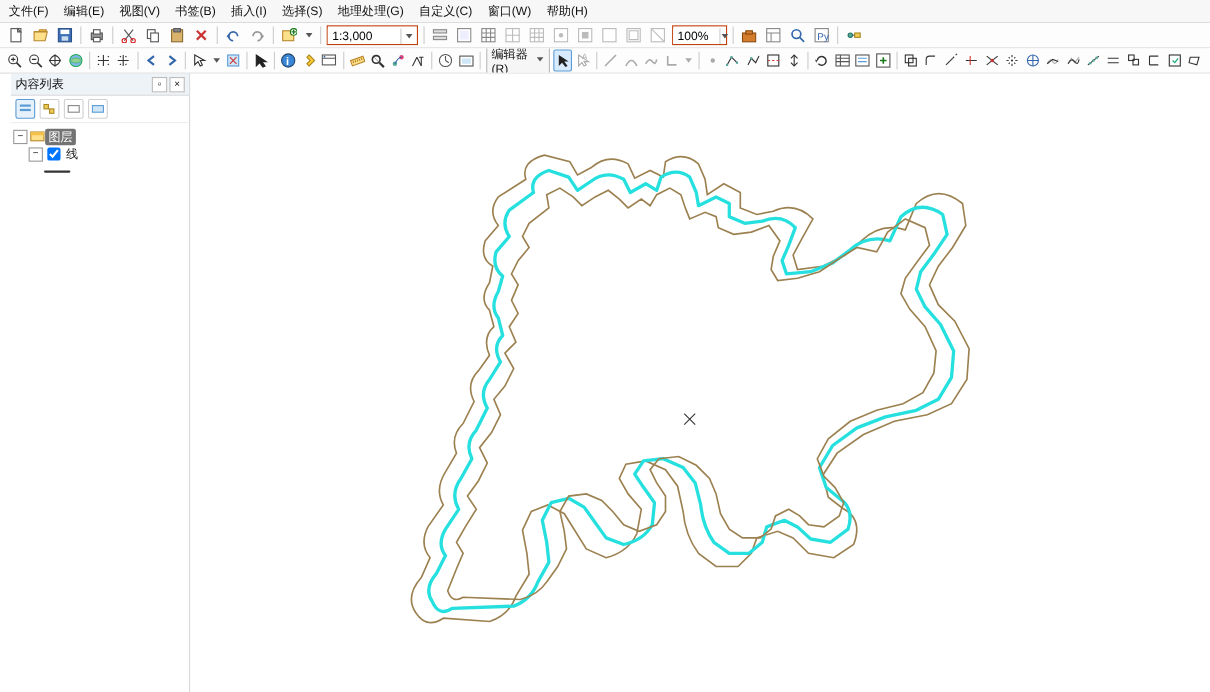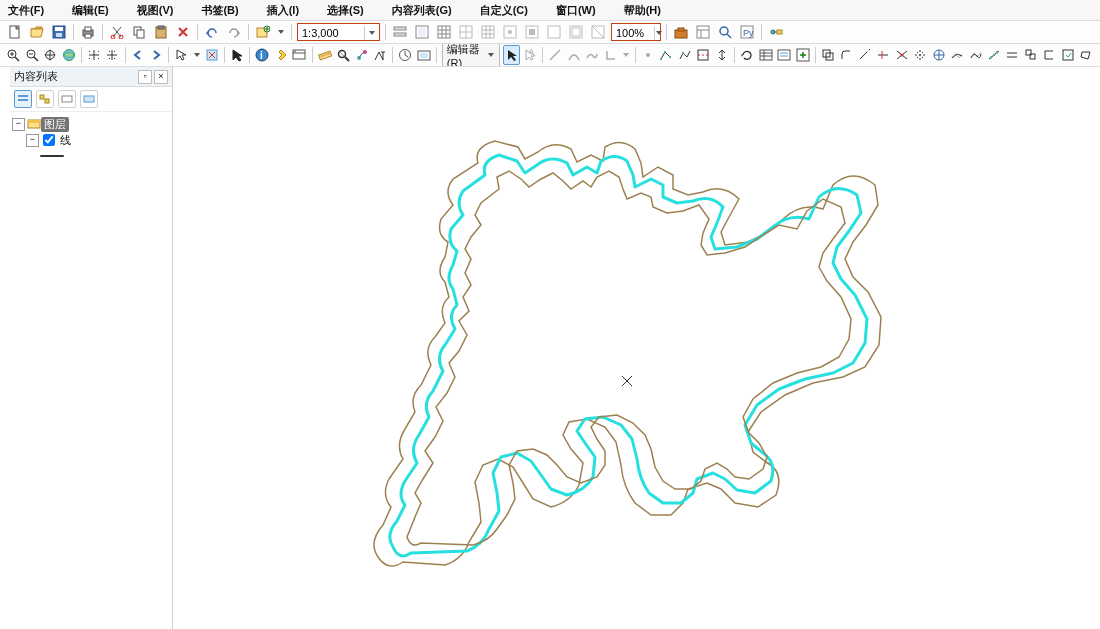--- a/index.html
+++ b/index.html
@@ -1,16 +1,16 @@
 <!DOCTYPE html>
 <html><head>
 <meta charset="utf-8">
 <style>
   html,body{margin:0;padding:0;font-family:"Microsoft YaHei","SimSun",sans-serif;font-size:11px;color:#111;background:#fff;height:100%;}
-  .menubar{display:flex;gap:28px;padding:3px 8px 2px;border-bottom:1px solid #dcdcdc;background:#f7f7f7;font-weight:bold;}
+  .menubar{display:flex;gap:14px;padding:3px 8px 2px;border-bottom:1px solid #dcdcdc;background:#f7f7f7;}
   .menubar span{cursor:default;}
   .toolbar{display:flex;align-items:center;padding:1px 4px;border-bottom:1px solid #dcdcdc;background:#fdfdfd;flex-wrap:nowrap;overflow:hidden;height:20px;}
   .tool{width:18px;height:18px;margin:0 1px;display:flex;align-items:center;justify-content:center;border:1px solid transparent;border-radius:2px;}
   .tool svg{display:block;}
   .sep{width:1px;height:16px;background:#ccc;margin:0 3px;}
   .dropdown-combo{display:flex;align-items:flex-end;border:1px solid #c2410c;height:16px;margin:0 2px;background:#fff;}
   .dropdown-combo input{border:none;font-size:11px;padding:0 4px;width:58px;height:14px;outline:none;}
   .dropdown-combo .chev{width:14px;height:14px;border-left:1px solid #ccc;display:flex;align-items:center;justify-content:center;}
   .editor-btn{display:flex;align-items:center;height:16px;padding:4px 4px;border:1px solid #bbb;border-radius:2px;margin:0 2px;font-size:11px;background:#f6f6f6;}
   .editor-btn .chev{margin-left:4px;}
@@ -37,21 +37,21 @@
 </head>
 <body>
 
 <div class="menubar">
   <span>文件(F)</span>
   <span>编辑(E)</span>
   <span>视图(V)</span>
   <span>书签(B)</span>
   <span>插入(I)</span>
   <span>选择(S)</span>
-  <span>内容列表(G)</span>
+  <span>地理处理(G)</span>
   <span>自定义(C)</span>
   <span>窗口(W)</span>
   <span>帮助(H)</span>
 </div>
 
 <div class="toolbar">
   <div class="tool">
       <svg width="14" height="14">
         <rect x="2" y="1" width="9" height="12" fill="#fff" stroke="#555"></rect>
         <path d="M8 1 L11 4 L8 4 Z" fill="#ccc" stroke="#555"></path>

